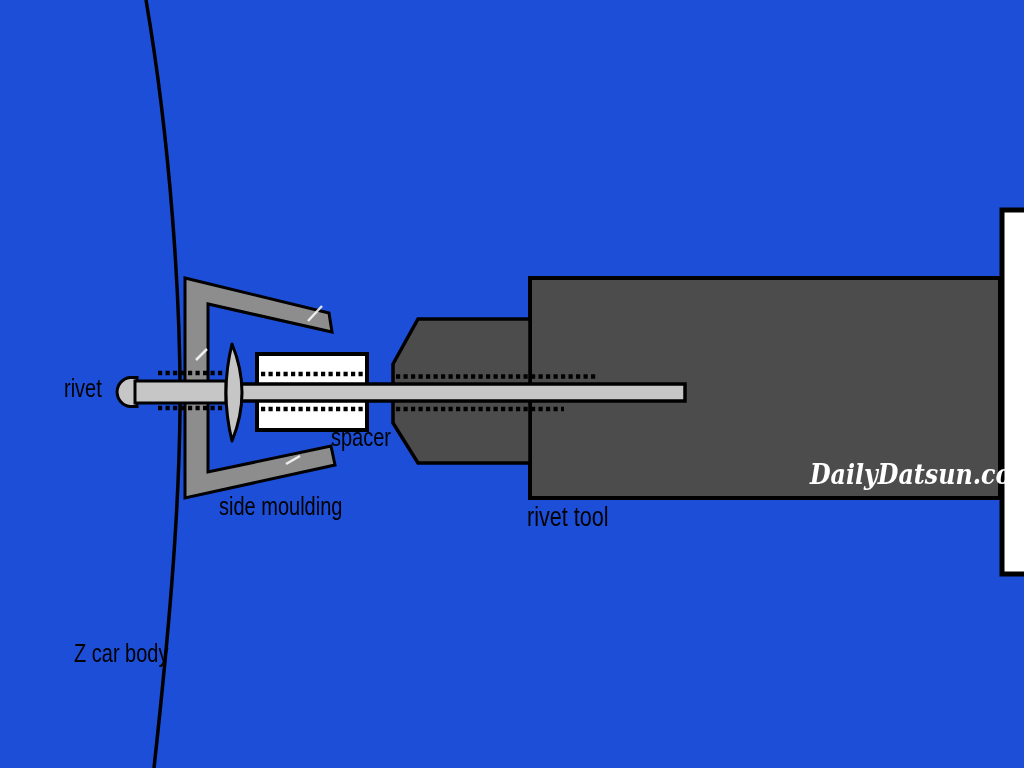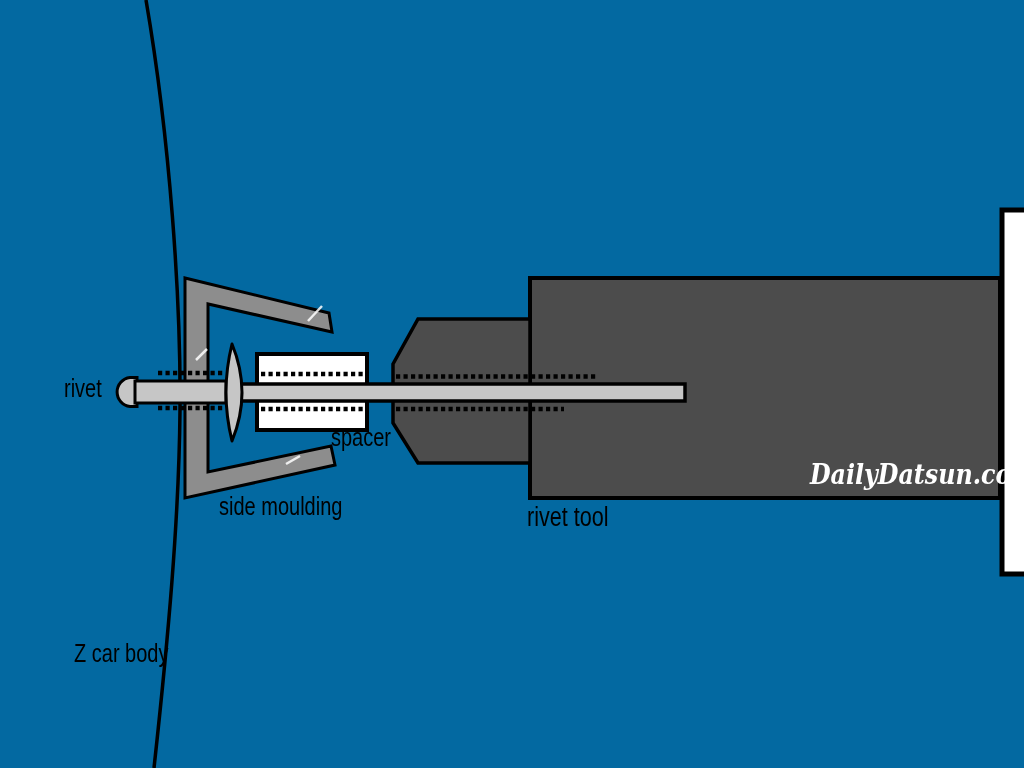--- a/index.html
+++ b/index.html
@@ -4,21 +4,21 @@
 <style>
   html, body {
     margin: 0;
     padding: 0;
     background: #ffffff;
   }
   .canvas {
     position: relative;
     width: 1024px;
     height: 768px;
-    background: #0369a1;
+    background: #1d4ed8;
     overflow: hidden;
     font-family: "Liberation Sans", sans-serif;
   }
   .canvas svg {
     position: absolute;
     left: 0;
     top: 0;
   }
   .diagram-label {
     position: absolute;

